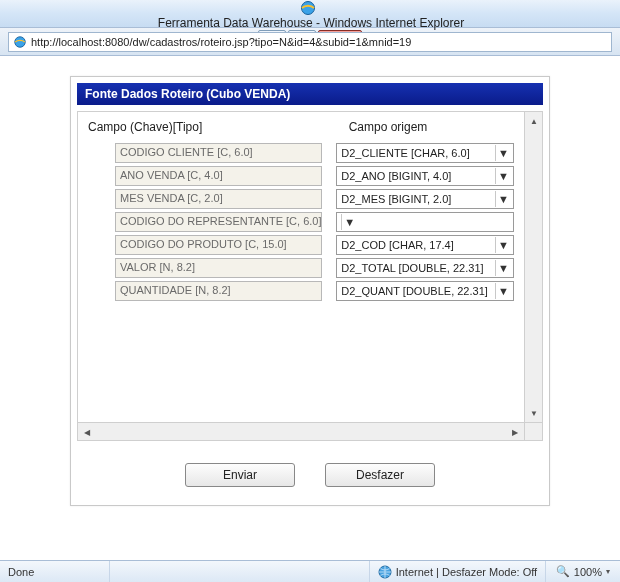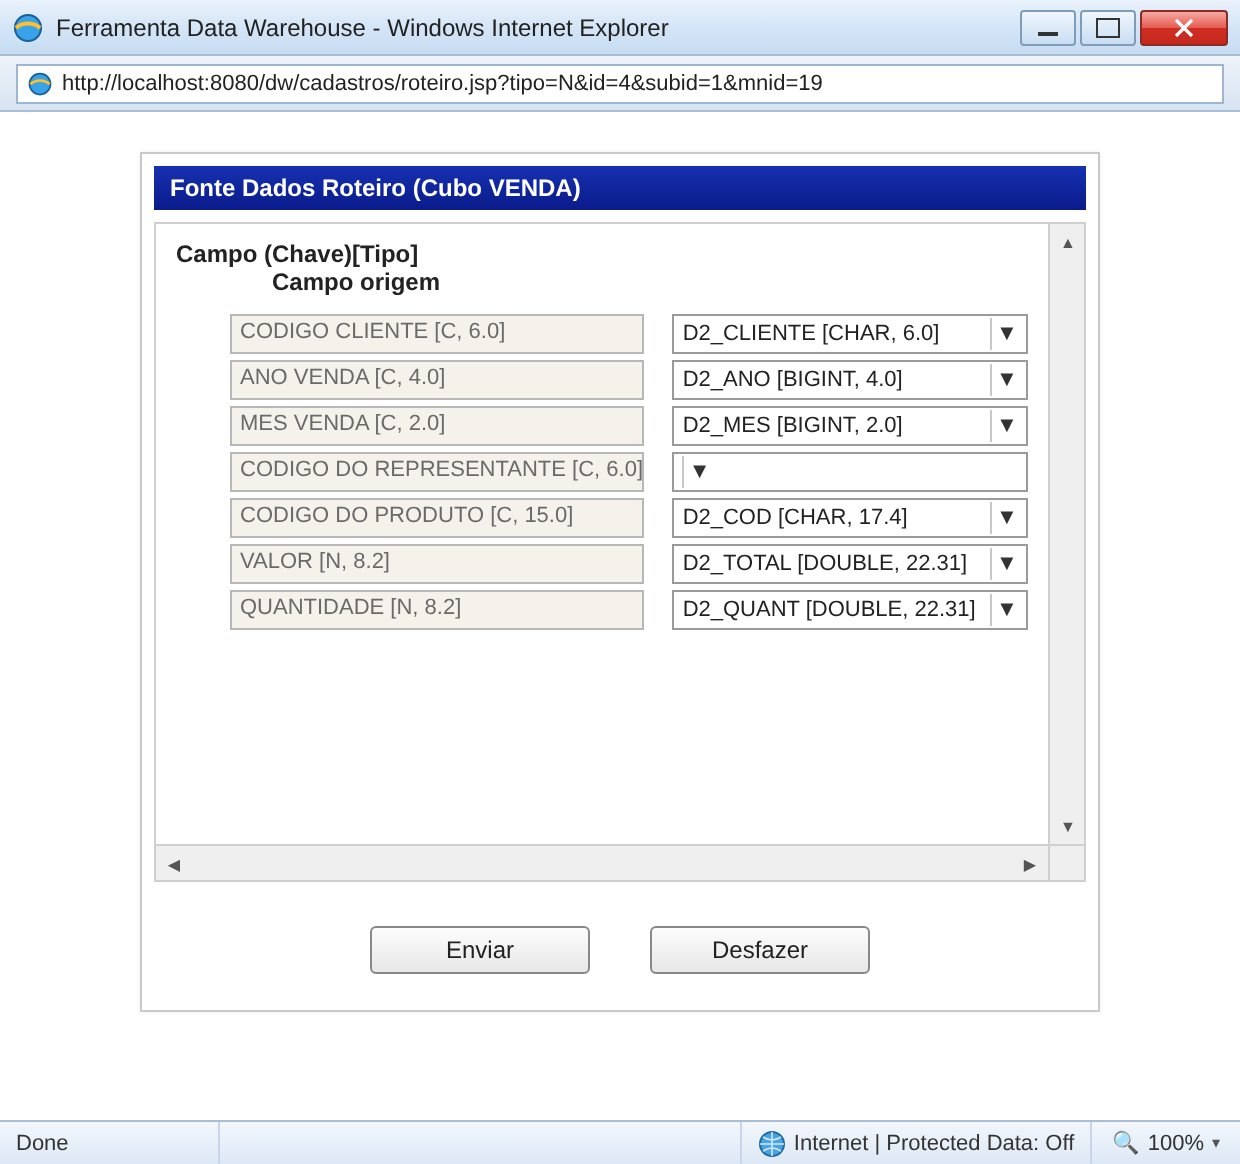--- a/index.html
+++ b/index.html
@@ -13,20 +13,21 @@
     position: relative;
   }
   
   .titlebar {
     height: 28px;
     background: linear-gradient(to bottom, #eaf2fb 0%, #d4e5f7 50%, #c7dcf2 100%);
     border-bottom: 1px solid #a9bdd6;
     display: flex;
     align-items: center;
     padding: 0 4px 0 6px;
+    flex-direction: column;
   }
   .titlebar .ie-icon-small {
     width: 16px; height: 16px;
     margin-right: 6px;
     display: inline-flex; align-items:center; justify-content:center;
   }
   .titlebar .title-text {
     flex: 1;
     color: #222;
     font-size: 12px;
@@ -128,24 +129,23 @@
     display:flex; align-items:center; justify-content:center;
     color:#555;
   }
   .sb-corner {
     position:absolute; right:0; bottom:0; width:18px; height:18px;
     background:#efefef;
     border-left:1px solid #cfcfcf; border-top:1px solid #cfcfcf;
   }
   .col-headers {
     display:flex;
-    font-weight:bold;
+    font-weight:normal;
     color:#222;
     padding: 0 0 6px 0;
-    flex-direction: column;
   }
   .col-headers .c1 { width: 210px; }
   .col-headers .c2 { width: 180px; text-align:center; }
   .row {
     display:flex; align-items:center;
     margin: 3px 0;
     gap: 14px;
     padding-left: 27px;
   }
   .field-ro {
@@ -337,20 +337,20 @@
 <div class="statusbar">
   <div class="cell first">Done</div>
   <div class="spacer"></div>
   <div class="cell">
     <span class="globe-icon">
       <svg viewBox="0 0 14 14">
           <circle cx="7" cy="7" r="6" fill="#4aa3e0" stroke="#1f6ca5"></circle>
           <path d="M1 7h12M7 1v12M2.5 3.5c3 2 6 2 9 0M2.5 10.5c3-2 6-2 9 0" stroke="#cfe9fb" stroke-width="0.8" fill="none"></path>
         </svg>
     </span>
-    <span>Internet | Protected Data: Off</span>
+    <span>Internet | Desfazer Mode: Off</span>
   </div>
   <div class="zoom">
     <span>🔍</span>
     <span>100%</span>
     <span class="tri">▾</span>
   </div>
 </div>
 
 </body></html>

